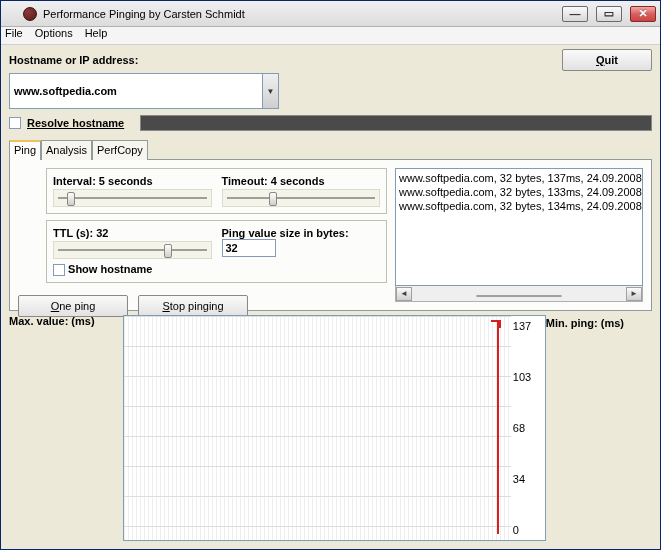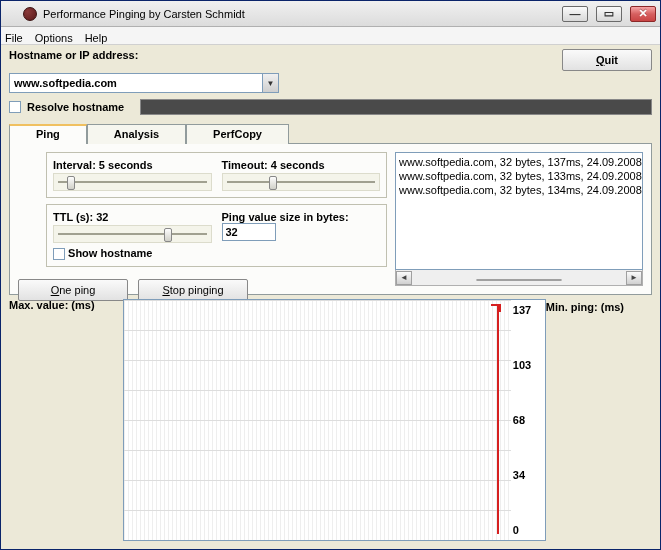--- a/index.html
+++ b/index.html
@@ -3,36 +3,36 @@
 <meta charset="utf-8">
 <style>
 * { box-sizing: border-box; font-family: Tahoma, Arial, sans-serif; font-size: 11px; }
 body { margin: 0; background: #ece9d8; width: 661px; height: 550px; overflow: hidden; }
 .window { width: 661px; height: 550px; border: 1px solid #0a246a; background: #fff; display: flex; flex-direction: column; box-shadow: 0 0 0 1px rgba(0,0,0,.05); }
 .titlebar { height: 26px; background: linear-gradient(#f0f0f0,#dcdcdc); border-bottom: 1px solid #b0b0b0; display: flex; align-items: center; padding: 0 4px 0 22px; gap: 6px; }
 .titlebar .icon { width: 14px; height: 14px; border-radius: 50%; background: radial-gradient(circle at 30% 30%,#8b3a3a,#5a1a1a); border: 1px solid #3a1010; }
 .titlebar .title { flex: 1; color: #000; }
 .winbtn { width: 26px; height: 16px; border: 1px solid #6a6a6a; background: linear-gradient(#fafafa,#d8d8d8); border-radius: 2px; margin-left: 2px; display: flex; align-items: center; justify-content: center; font-weight: bold; color: #333; cursor: default; }
 .winbtn.close { background: linear-gradient(#f7a6a6,#d66060,#c94444); color: #fff; border-color: #8b2828; text-shadow: 0 -1px 0 rgba(0,0,0,.3); }
-.menubar { height: 18px; background: #f5f5f5; border-bottom: 1px solid #d0d0d0; display: flex; align-items: flex-end; padding: 0 4px; gap: 12px; }
+.menubar { height: 18px; background: #f5f5f5; border-bottom: 1px solid #d0d0d0; display: flex; align-items: flex-start; padding: 0 4px; gap: 12px; }
 .menubar span { color: #000; cursor: default; }
 .client { flex: 1; background: #ece9d8; padding: 4px 8px 8px 8px; display: flex; flex-direction: column; }
-.row { display: flex; }
+.row { display: flex; align-items: center; }
 .label-b { font-weight: bold; }
-.combo { display: flex; width: 270px; height: 20px; border: 1px solid #7f9db9; background: #fff; }
+.combo { display: flex; width: 270px; height: 36px; border: 1px solid #7f9db9; background: #fff; }
 .combo input { flex: 1; border: none; outline: none; padding: 0 4px; font-weight: bold; background: transparent; }
 .combo .dd { width: 16px; border-left: 1px solid #7f9db9; background: linear-gradient(#f0f0f0,#cfcfcf); display: flex; align-items: center; justify-content: center; font-size: 8px; color: #333; }
 .btn { height: 22px; padding: 0 10px; border: 1px solid #888; background: linear-gradient(#fafafa,#e2e2e2); border-radius: 2px; font-weight: bold; cursor: default; display: inline-flex; align-items: center; justify-content: center; }
 .btn u { text-decoration: underline; }
 .quit { width: 90px; margin-left: auto; }
 .checkbox { width: 12px; height: 12px; border: 1px solid #7f9db9; background: #fff; display: inline-block; vertical-align: middle; }
-.resolve-row { margin-top: 6px; display: flex; align-items: center; gap: 6px; }
+.resolve-row { margin-top: 6px; display: flex; align-items: center; gap: 6px; text-decoration: underline; }
 .progress { flex: 1; height: 16px; border: 1px solid #888; background: #4a4a4a; margin-left: 10px; }
 .tabs { margin-top: 8px; display: flex; gap: 0; }
-.tab { padding: 3px 26px 4px; border: 1px solid #919b9c; border-bottom: none; background: #f6f6ef; position: relative; top: 1px; cursor: default; font-weight: bold; }
+.tab { padding: 3px 4px 4px; border: 1px solid #919b9c; border-bottom: none; background: #f6f6ef; position: relative; top: 1px; cursor: default; }
 .tab.active { background: #fcfcfa; border-top: 2px solid #f0c060; padding-top: 2px; z-index: 2; }
 .panel { border: 1px solid #919b9c; background: #fcfcfa; padding: 8px; display: flex; gap: 8px; height: 152px; }
 .leftp { flex: 1; display: flex; flex-direction: column; gap: 6px; }
 .grp { border: 1px solid #c0c0b0; padding: 6px; display: flex; gap: 10px; margin-left: 28px; }
 .sub { flex: 1; }
 .val { font-weight: bold; display: inline-block; min-width: 62px; }
 .slider { height: 18px; position: relative; margin-top: 2px; border: 1px solid #dcdccc; background: #f4f4ea; }
 .slider .track { position: absolute; left: 4px; right: 4px; top: 7px; height: 2px; background: #a0a090; }
 .slider .thumb { position: absolute; top: 2px; width: 8px; height: 14px; background: linear-gradient(#fdfdfd,#d0d0c8); border: 1px solid #888; border-radius: 2px; }
 .txt { width: 54px; height: 18px; border: 1px solid #7f9db9; padding: 0 3px; background: #fff; font-weight: bold; }
@@ -46,21 +46,21 @@
 .hscroll .sthumb { position: absolute; left: 30%; width: 40%; top: 1px; bottom: 1px; background: linear-gradient(#fafafa,#d0d0d0); border: 1px solid #a0a0a0; border-radius: 1px; }
 .chartwrap { margin-top: 4px; flex: 1; display: flex; flex-direction: row; }
 .chartlabels-top { text-align: right; font-weight: bold; padding-right: 28px; margin-bottom: 2px; }
 .chartarea { flex: 1; display: flex; border: 1px solid #7f9db9; background: #fff; }
 .chart { flex: 1; position: relative; background-image:
   linear-gradient(#ddd 1px, transparent 1px),
   linear-gradient(90deg, #eee 1px, transparent 1px);
   background-size: 100% 30px, 4px 100%; }
 .chart .line { position: absolute; right: 12px; top: 6px; bottom: 6px; width: 2px; background: #d62020; }
 .chart .line::after { content: ''; position: absolute; top: -2px; right: -2px; width: 8px; height: 6px; border-top: 2px solid #d62020; border-right: 2px solid #d62020; }
-.yaxis { width: 34px; display: flex; flex-direction: column; justify-content: space-between; padding: 4px 2px; font-weight: bold; text-align: left; }
+.yaxis { width: 34px; display: flex; flex-direction: column; justify-content: space-between; padding: 4px 2px; font-weight: normal; text-align: left; }
 .chartlabels-bot { text-align: right; font-weight: bold; padding-right: 28px; margin-top: 2px; }
 </style>
 </head>
 <body>
 
 <div class="window">
   <div class="titlebar">
     <span class="icon"></span>
     <span class="title">Performance Pinging by Carsten Schmidt</span>
     <span class="winbtn">—</span>

